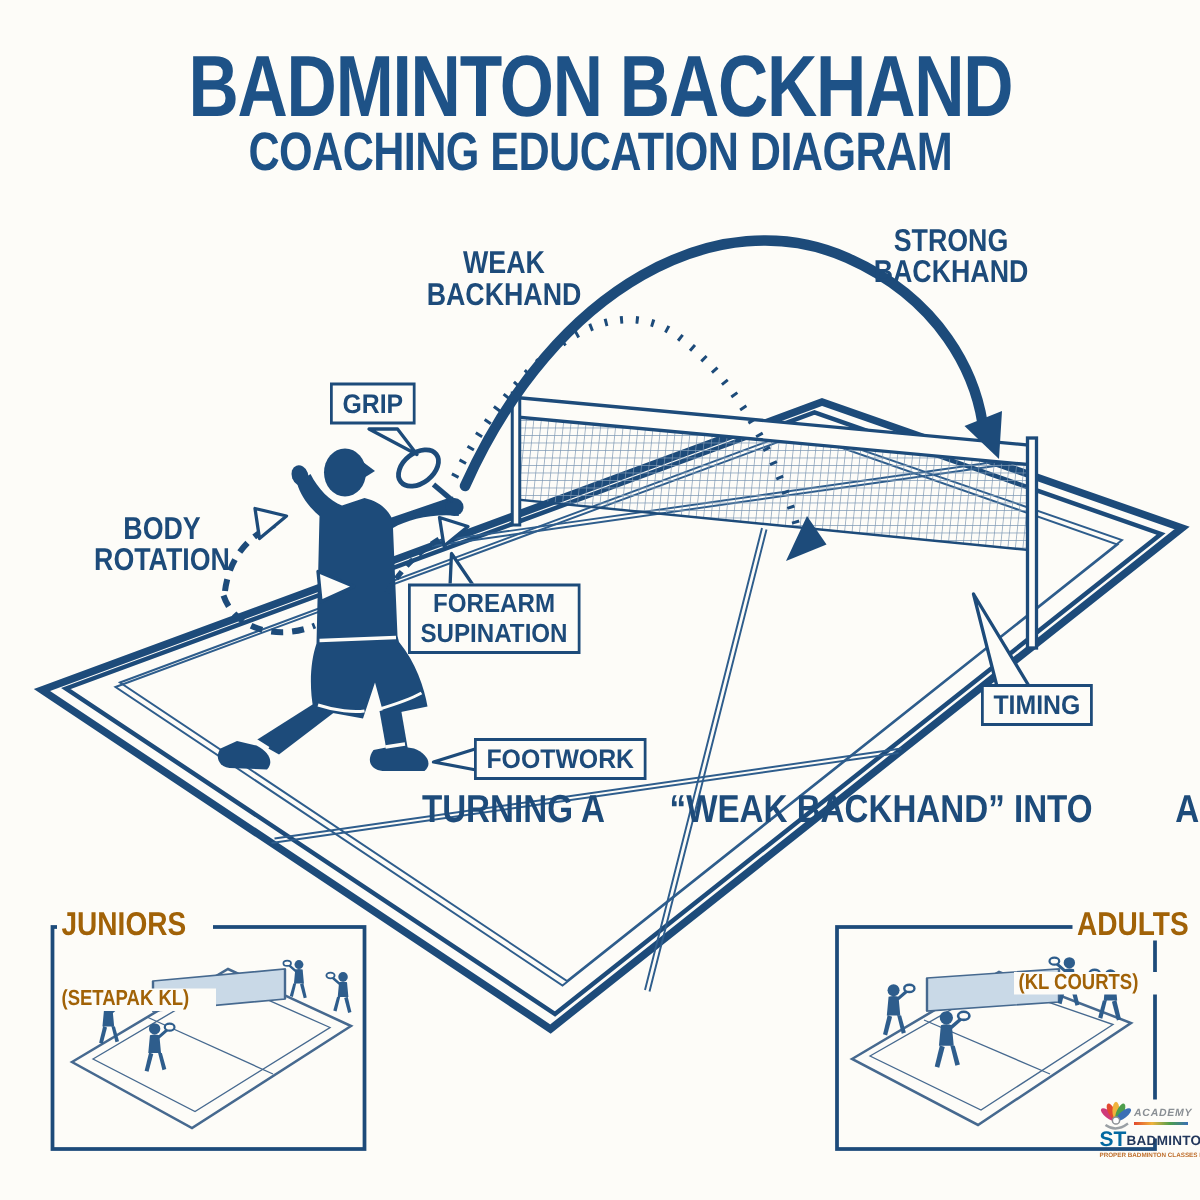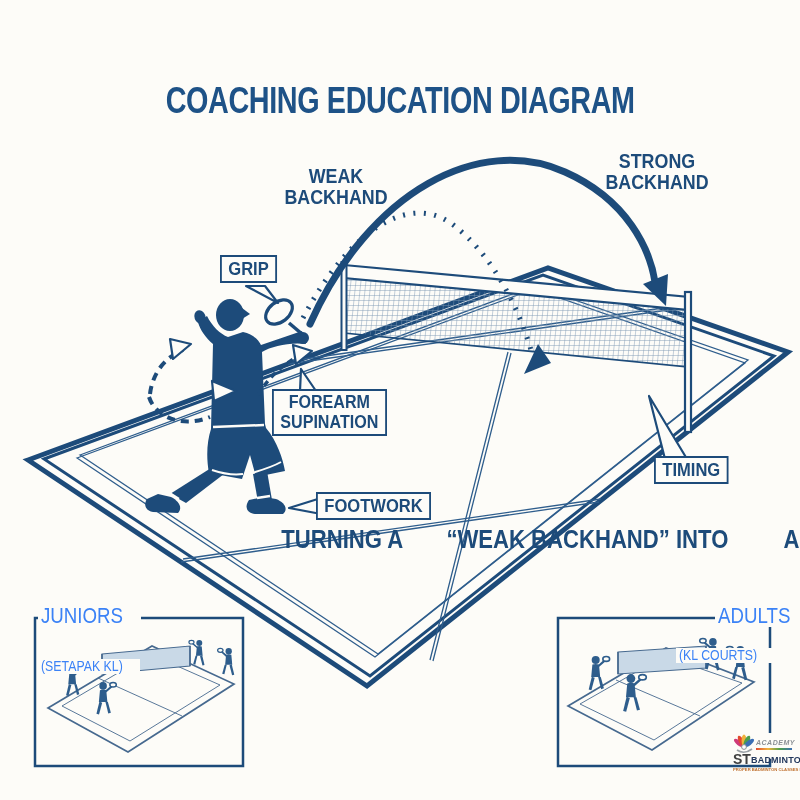--- a/index.html
+++ b/index.html
@@ -11,21 +11,21 @@
   .sq85{display:inline-block;transform:scaleX(.85);transform-origin:center top;white-space:nowrap;}
   .title{top:24px;font-size:58px;letter-spacing:-1px;}
   .subtitle{top:80px;font-size:36px;letter-spacing:-.5px;}
   .lbl{position:absolute;font-weight:bold;color:#1d4b7a;text-align:center;line-height:1.02;white-space:nowrap;}
   .free{font-size:21px;transform:translateX(-50%);}
   .boxlbl{position:absolute;border:2.5px solid #1d4b7a;background:#fdfcf8;color:#1d4b7a;font-weight:bold;
           font-size:18px;line-height:1.12;padding:2px 7px;text-align:center;white-space:nowrap;
           transform:scaleX(.92);transform-origin:left top;}
   .msg{position:absolute;font-weight:bold;color:#1d4b7a;text-align:center;font-size:26px;line-height:24px;
        transform:translateX(-50%);white-space:nowrap;}
-  .inset-title{position:absolute;font-weight:normal;color:#3b82f6;background:#fdfcf8;padding:0 3px;line-height:1;}
+  .inset-title{position:absolute;font-weight:bold;color:#a16207;background:#fdfcf8;padding:0 3px;line-height:1;}
   .it-big{font-size:22px;}
   .it-sub{font-size:14.5px;}
   .logo-txt{position:absolute;font-weight:bold;line-height:1;white-space:nowrap;}
   .strip{position:absolute;height:2px;width:36px;background:linear-gradient(90deg,#e2492f,#f0b23c,#4d9e4c,#3a6fb5);}
 </style>
 </head>
 <body>
 
 <div class="canvas">
 
@@ -151,34 +151,41 @@
       <ellipse cx="0" cy="-6.5" rx="2.4" ry="6" transform="rotate(-52)" fill="#cf3a79"></ellipse>
       <ellipse cx="0" cy="-6.5" rx="2.4" ry="6" transform="rotate(-26)" fill="#e2492f"></ellipse>
       <ellipse cx="0" cy="-6.5" rx="2.4" ry="6" fill="#f0b23c"></ellipse>
       <ellipse cx="0" cy="-6.5" rx="2.4" ry="6" transform="rotate(26)" fill="#4d9e4c"></ellipse>
       <ellipse cx="0" cy="-6.5" rx="2.4" ry="6" transform="rotate(52)" fill="#3a6fb5"></ellipse>
       <circle cx="0" cy="0" r="2.4" fill="#ffffff" stroke="#8a8f94" stroke-width="1"></circle>
       <path d="M-7,3 Q0,8 8,2" fill="none" stroke="#9aa0a5" stroke-width="1.6"></path>
     </g>
   </svg>
 
+  <div class="hdr title">
+    <span class="sq">BADMINTON BACKHAND</span>
+  </div>
   <div class="hdr subtitle">
     <span class="sq">COACHING EDUCATION DIAGRAM</span>
   </div>
 
   <div class="lbl free" style="left:336px;top:165px;">
     <span class="sq85"><span>WEAK</span><br>
     <span>BACKHAND</span></span>
   </div>
 
-  <div class="lbl free" style="left:657px;top:150px;">
+  <div class="lbl free" style="left:634px;top:150px;">
     <span class="sq85"><span>STRONG</span><br>
     <span>BACKHAND</span></span>
   </div>
 
+  <div class="lbl free" style="left:108px;top:342px;">
+    <span class="sq85"><span>BODY</span><br>
+    <span>ROTATION</span></span>
+  </div>
 
   <div class="boxlbl" style="left:220px;top:255px;">
     <span>GRIP</span>
   </div>
 
   <div class="boxlbl" style="left:272px;top:389px;font-size:17.5px;">
     <span>FOREARM</span><br>
     <span>SUPINATION</span>
   </div>
 
@@ -205,17 +212,17 @@
 
   <div class="inset-title it-big" style="left:688px;top:605px;margin-left:27px;">
     <span class="sq85" style="transform-origin:left top;">ADULTS</span>
   </div>
   <div class="inset-title it-sub" style="left:676px;top:648px;">
     <span class="sq85" style="transform-origin:left top;">(KL COURTS)</span>
   </div>
 
   <div class="logo-txt" style="left:756px;top:739px;font-size:7px;font-style:italic;color:#8a8f94;letter-spacing:.5px;">ACADEMY</div>
   <div class="strip" style="left:756px;top:748px;"></div>
-  <div class="logo-txt" style="left:733px;top:752px;font-size:14px;color:#404040;">ST</div>
+  <div class="logo-txt" style="left:733px;top:752px;font-size:14px;color:#0369a1;">ST</div>
   <div class="logo-txt" style="left:751px;top:756px;font-size:9px;color:#22375c;letter-spacing:.2px;">BADMINTON</div>
   <div class="logo-txt" style="left:733px;top:768px;font-size:4.2px;color:#bf6f2d;">PROPER BADMINTON CLASSES FOR KIDS</div>
 
 </div>
 
 </body></html>

